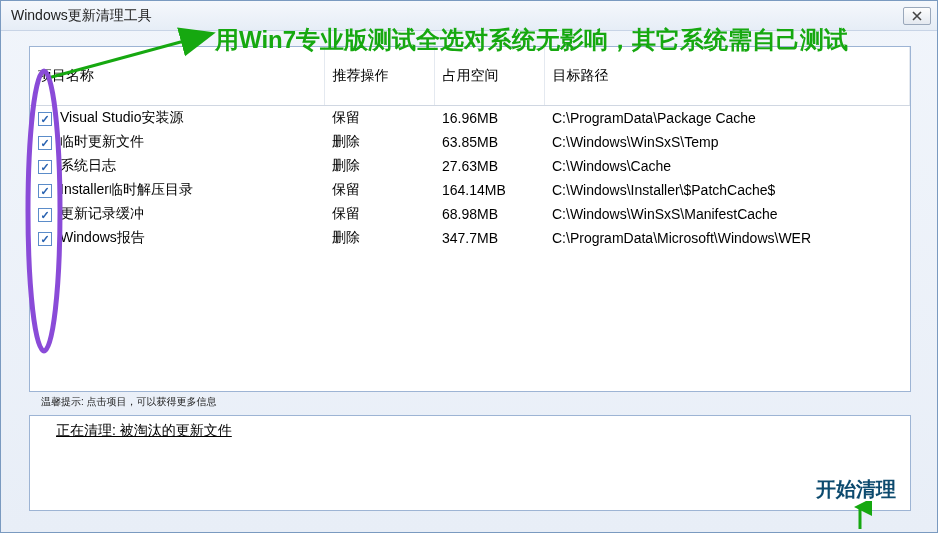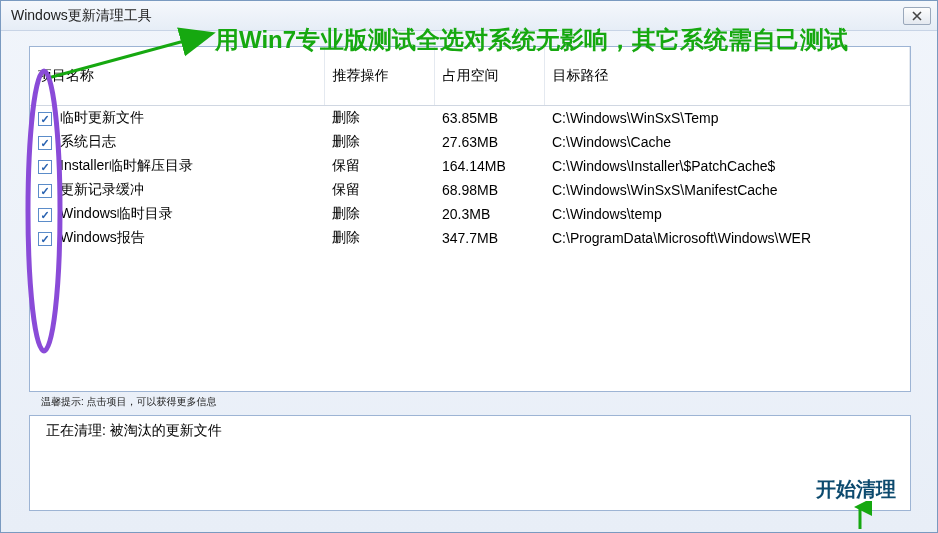--- a/index.html
+++ b/index.html
@@ -13,21 +13,21 @@
 .table { width: 100%; border-collapse: collapse; table-layout: fixed; }
 .table th { text-align: left; padding: 20px 8px; font-weight: normal; background: #fff; border-bottom: 1px solid #d0d7e2; border-right: 1px solid #e4e9f0; font-size: 14px; color: #000; }
 .table td { padding: 3px 8px; font-size: 14px; color: #000; white-space: nowrap; overflow: hidden; }
 .chk-cell { width: 22px; }
 .col-name { width: 272px; }
 .col-action { width: 110px; }
 .col-size { width: 110px; }
 .checkbox { width: 14px; height: 14px; border: 1px solid #5b8cc9; background: #fff; display: inline-flex; align-items: center; justify-content: center; vertical-align: middle; }
 .checkbox.checked::after { content: "✓"; color: #2a63b0; font-size: 11px; font-weight: bold; line-height: 1; }
 .hint-bar { position: absolute; left: 32px; right: 26px; top: 390px; padding: 4px 8px; font-size: 10px; color: #222; }
-.status-box { position: absolute; left: 28px; right: 26px; top: 414px; height: 96px; background: #fff; border: 1px solid #9db4d4; padding: 6px 16px; font-size: 14px; }
+.status-box { position: absolute; left: 28px; right: 26px; top: 414px; height: 96px; background: #fff; border: 1px solid #9db4d4; padding: 6px 26px; font-size: 14px; text-decoration: underline; }
 .annot-top { position: absolute; top: 24px; left: 215px; font-size: 24px; font-weight: bold; color: #16a810; white-space: nowrap; z-index: 10; pointer-events: none; }
 .annot-bottom { position: absolute; right: 42px; bottom: 30px; font-size: 20px; font-weight: bold; color: #0c4a6e; z-index: 10; pointer-events: none; }
 .arrow-svg { position: absolute; top: 26px; left: 40px; z-index: 9; pointer-events: none; }
 .circle-svg { position: absolute; top: 66px; left: 22px; z-index: 9; pointer-events: none; }
 .arrow-up { position: absolute; right: 66px; bottom: 2px; z-index: 9; pointer-events: none; }
 </style>
 </head>
 <body>
 
 <div class="window">
@@ -53,20 +53,27 @@
         <tr>
           <th colspan="2">项目名称</th>
           <th>推荐操作</th>
           <th>占用空间</th>
           <th>目标路径</th>
         </tr>
       </thead>
       <tbody id="tbody">
           <tr>
             <td><span class="checkbox checked"></span></td>
+            <td>Visual Studio安装源</td>
+            <td>保留</td>
+            <td>16.96MB</td>
+            <td>C:\ProgramData\Package Cache</td>
+          </tr>
+          <tr>
+            <td><span class="checkbox checked"></span></td>
             <td>临时更新文件</td>
             <td>删除</td>
             <td>63.85MB</td>
             <td>C:\Windows\WinSxS\Temp</td>
           </tr>
           <tr>
             <td><span class="checkbox checked"></span></td>
             <td>系统日志</td>
             <td>删除</td>
             <td>27.63MB</td>
@@ -78,27 +85,20 @@
             <td>保留</td>
             <td>164.14MB</td>
             <td>C:\Windows\Installer\$PatchCache$</td>
           </tr>
           <tr>
             <td><span class="checkbox checked"></span></td>
             <td>更新记录缓冲</td>
             <td>保留</td>
             <td>68.98MB</td>
             <td>C:\Windows\WinSxS\ManifestCache</td>
-          </tr>
-          <tr>
-            <td><span class="checkbox checked"></span></td>
-            <td>Windows临时目录</td>
-            <td>删除</td>
-            <td>20.3MB</td>
-            <td>C:\Windows\temp</td>
           </tr>
           <tr>
             <td><span class="checkbox checked"></span></td>
             <td>Windows报告</td>
             <td>删除</td>
             <td>347.7MB</td>
             <td>C:\ProgramData\Microsoft\Windows\WER</td>
           </tr>
         </tbody>
     </table>

